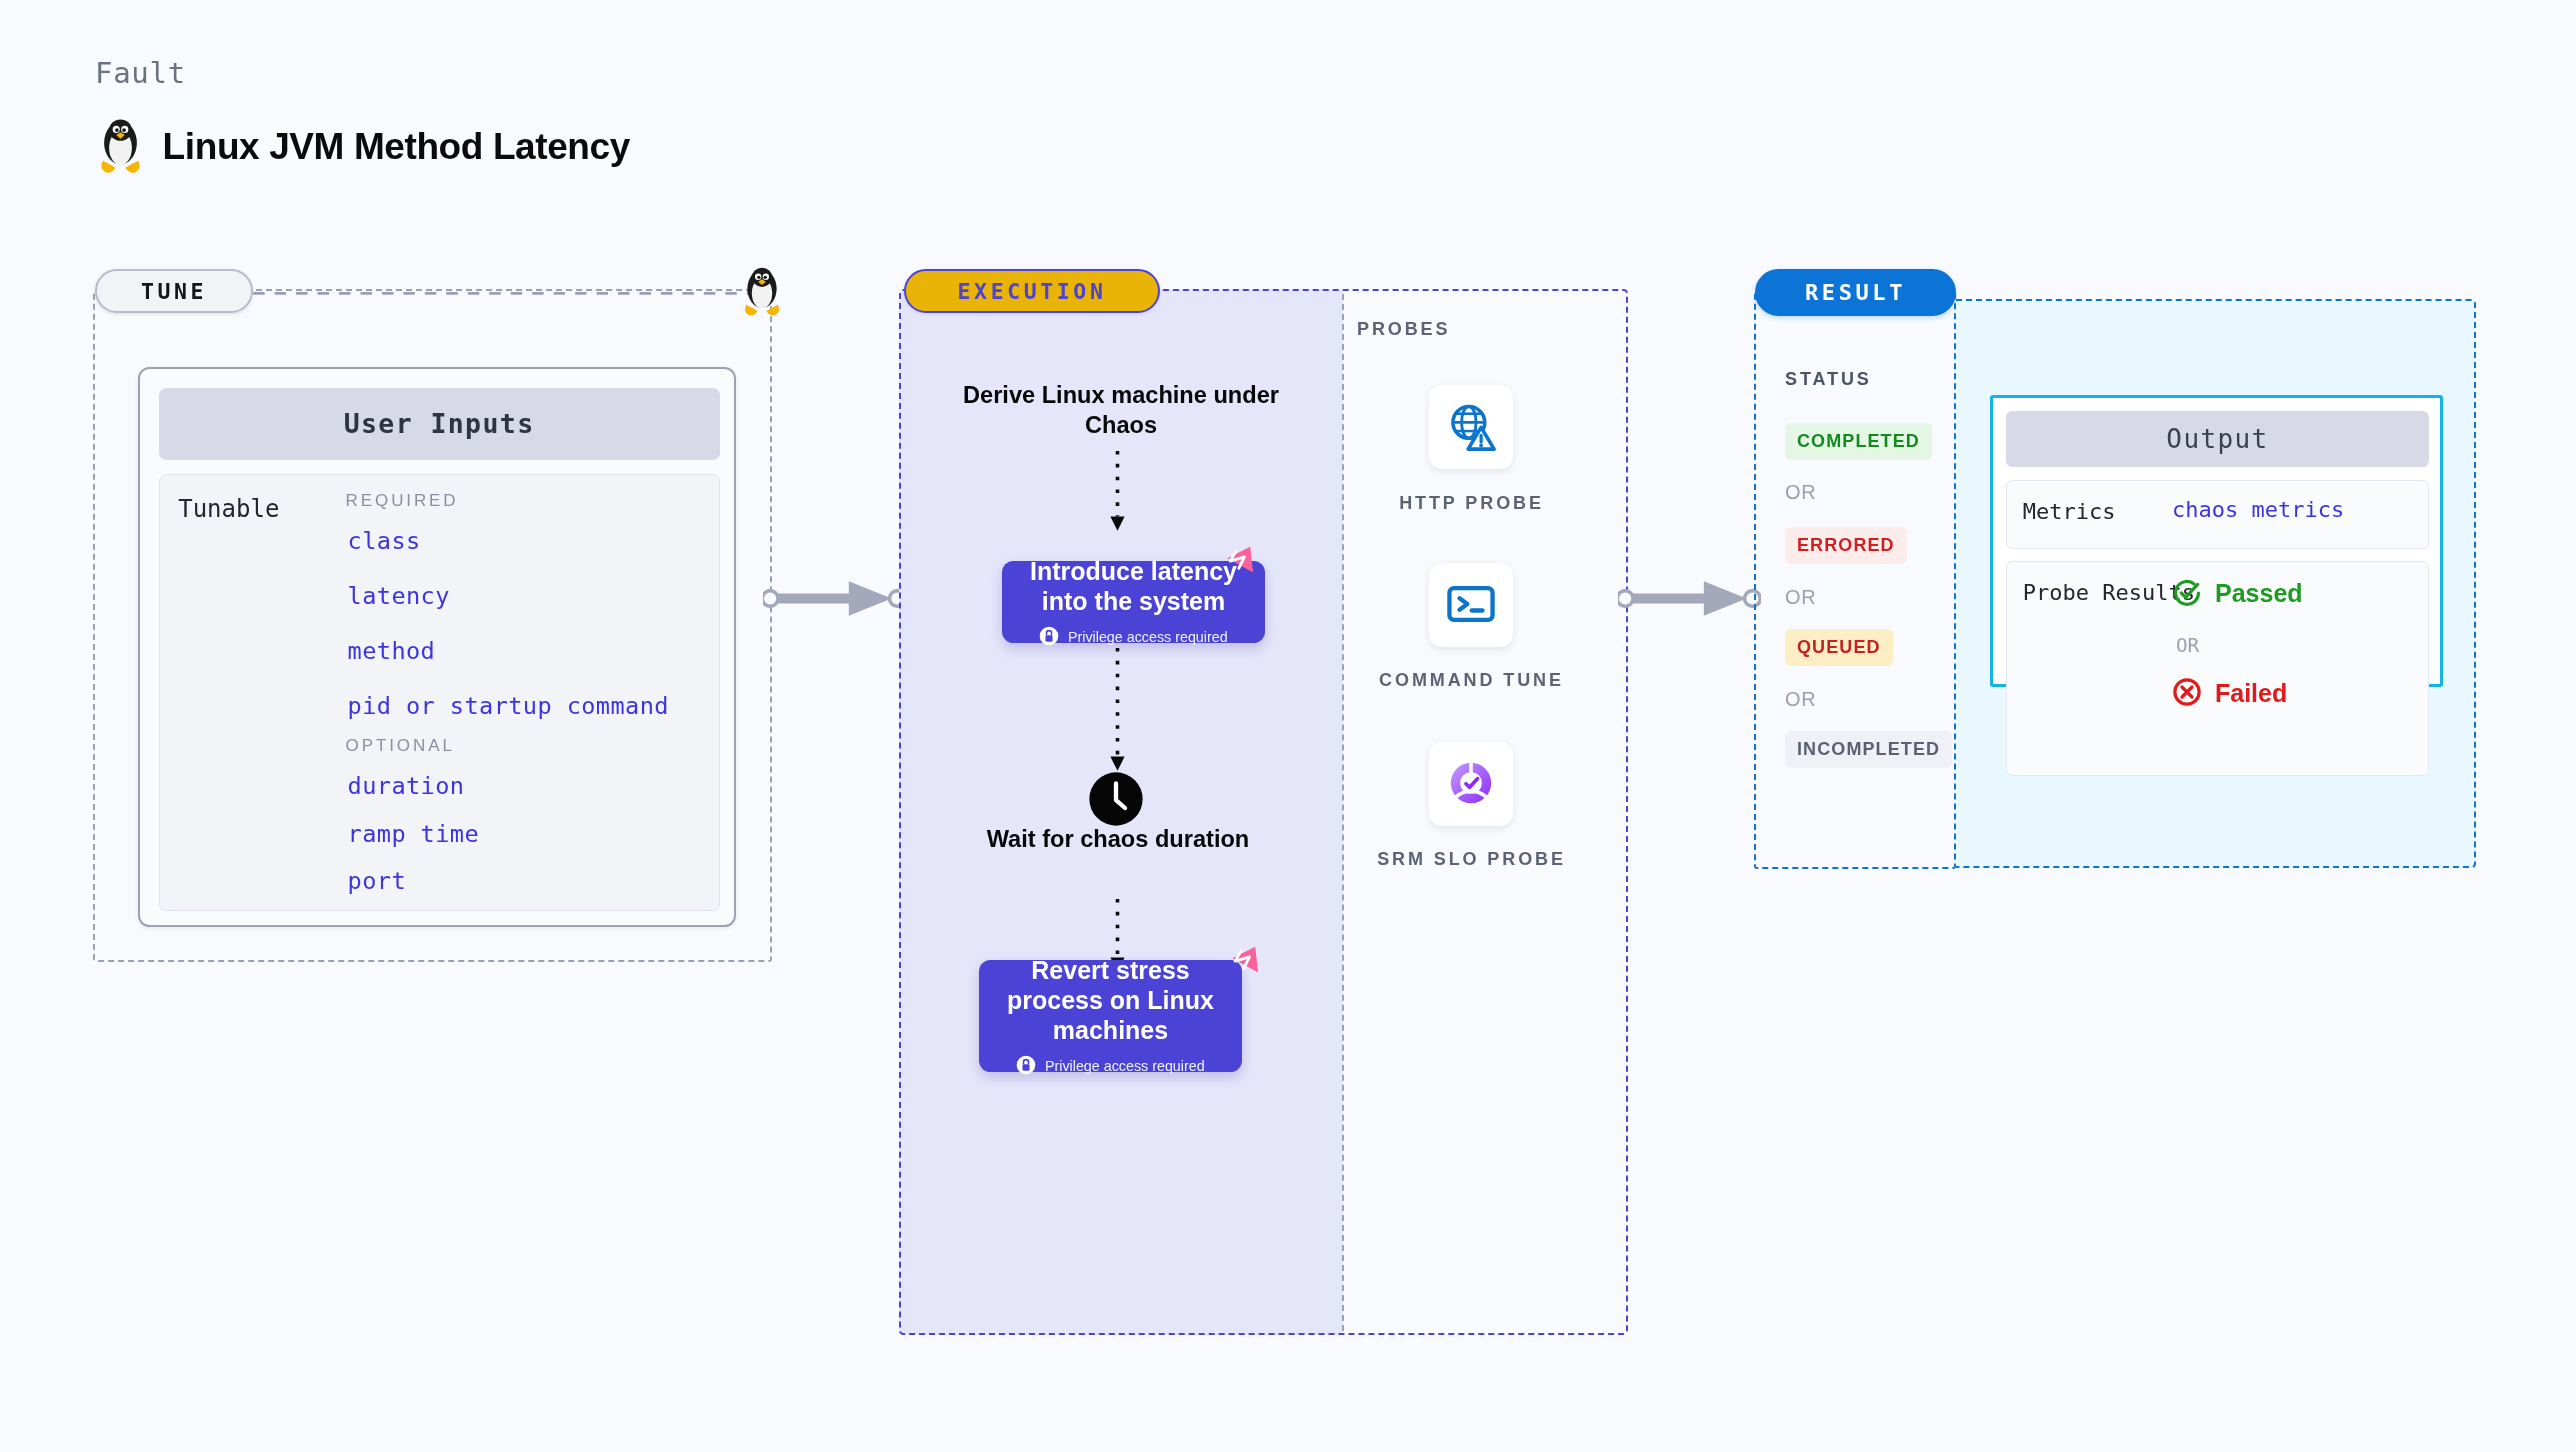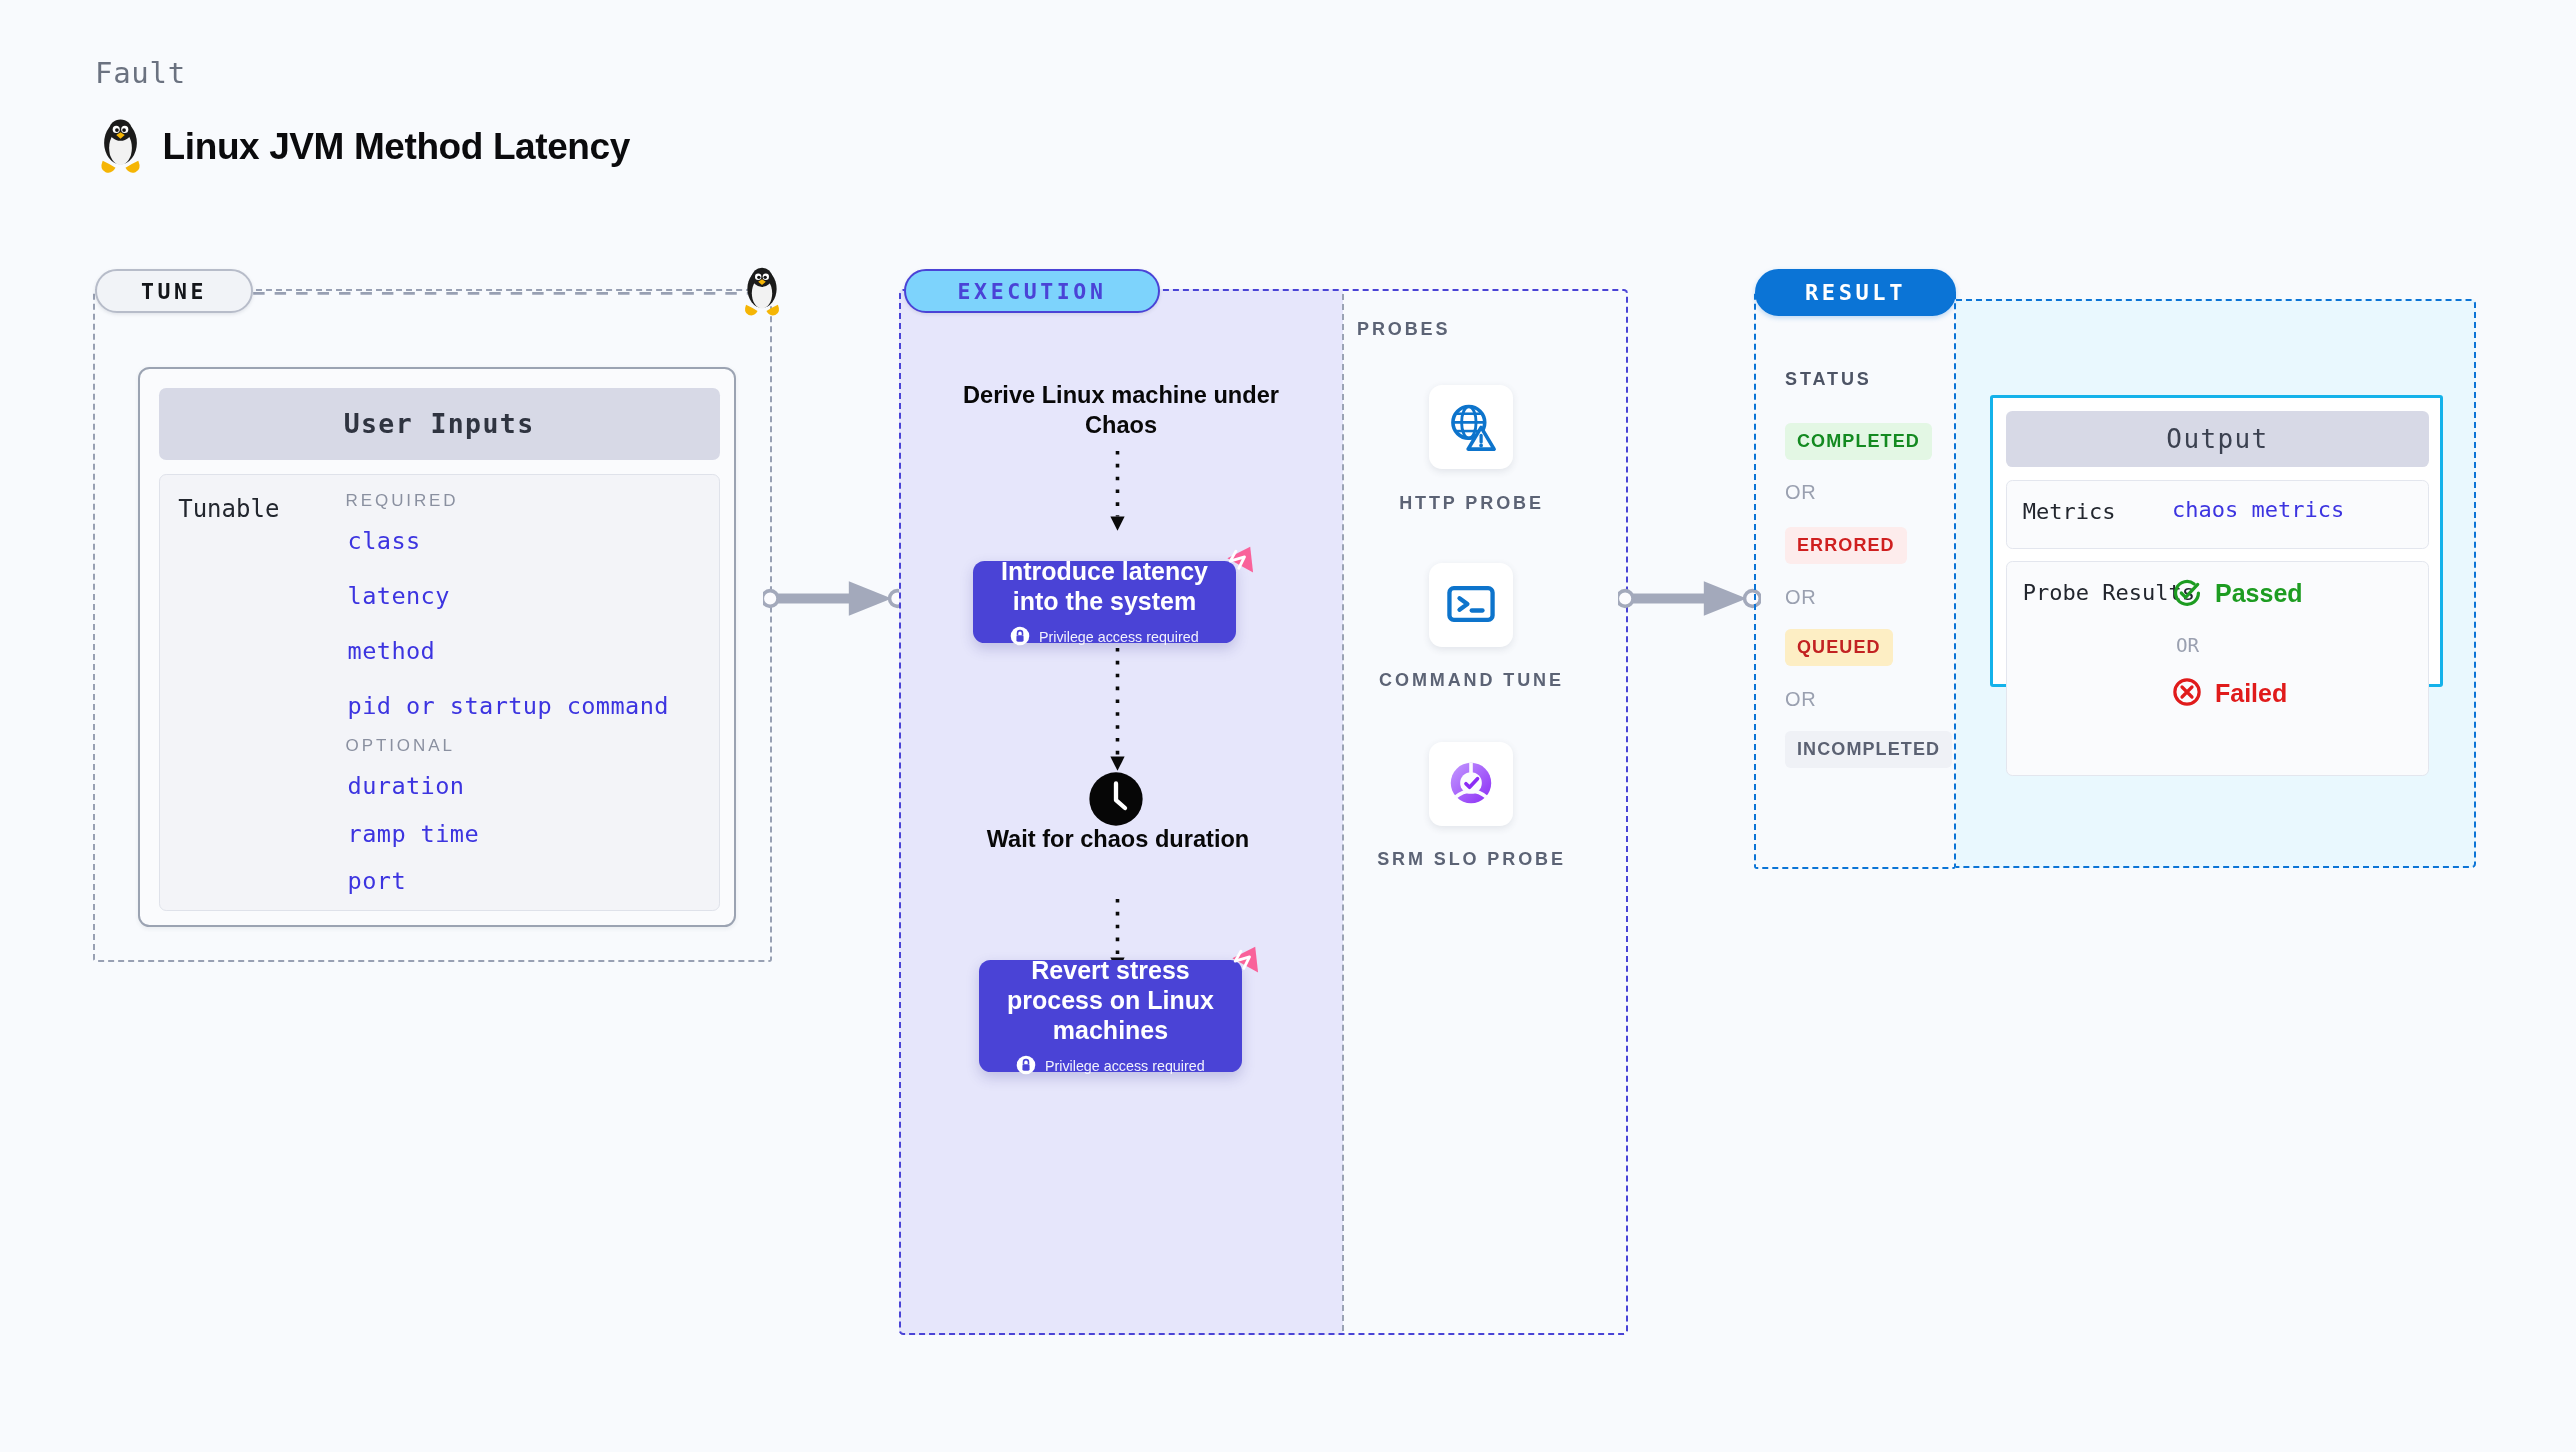--- a/index.html
+++ b/index.html
@@ -34,21 +34,21 @@
     font-weight: bold; letter-spacing: 3.6px;
     z-index: 6;
   }
   .pill-tune {
     left: 95px; top: 269px; width: 158px; height: 44px;
     background: #f1f3f7; border: 2.1px solid #b7bcc9; color: #14161a;
     font-size: 21.5px; box-shadow: 0 1.4px 3.6px rgba(60,70,90,.13);
   }
   .pill-exec {
     left: 904px; top: 269px; width: 256px; height: 44px;
-    background: #7dd3fc; border: 2.1px solid #4a43d6; color: #4a43d6;
+    background: #eab308; border: 2.1px solid #4a43d6; color: #4a43d6;
     font-size: 21.5px; box-shadow: 0 1.4px 3.6px rgba(60,70,90,.13);
   }
   .pill-result {
     left: 1755px; top: 269px; width: 201px; height: 47px;
     background: #0b74d6; border: 2.1px solid #0b74d6; color: #ffffff;
     font-size: 22px; box-shadow: 0 2.1px 5px rgba(11,116,214,.25);
   }
 
   
   .dash-tune {
@@ -271,21 +271,21 @@
   <div class="exec-probe-divider"></div>
   <div class="pill pill-exec">EXECUTION</div>
 
   <div class="exec-head-text">Derive Linux machine under Chaos</div>
 
   <svg class="conn" style="left:1103px; top:451px;" width="29" height="82" viewBox="0 0 40 115">
     <line x1="20" y1="0" x2="20" y2="92" stroke="#0a0a0a" stroke-width="5" stroke-dasharray="5 13"></line>
     <polygon points="10,92 30,92 20,112" fill="#0a0a0a"></polygon>
   </svg>
 
-  <div class="action-box" style="left:973px; top:561px; width:263px; height:82px;align-items:center;">
+  <div class="action-box" style="left:1002px; top:561px; width:263px; height:82px;align-items:center;">
     <div class="action-title">Introduce latency into the system</div>
     <div class="priv-row">
       <span>
         <svg width="20" height="20" viewBox="0 0 28 28">
           <circle cx="14" cy="14" r="13" fill="#ffffff"></circle>
           <rect x="9" y="13" width="10" height="9" rx="2" fill="#4a43d6"></rect>
           <path d="M10.5 13 v-3 a3.5 3.5 0 0 1 7 0 v3" fill="none" stroke="#4a43d6" stroke-width="2.2"></path>
         </svg>
       </span>
       <span class="priv-text">Privilege access required</span>

